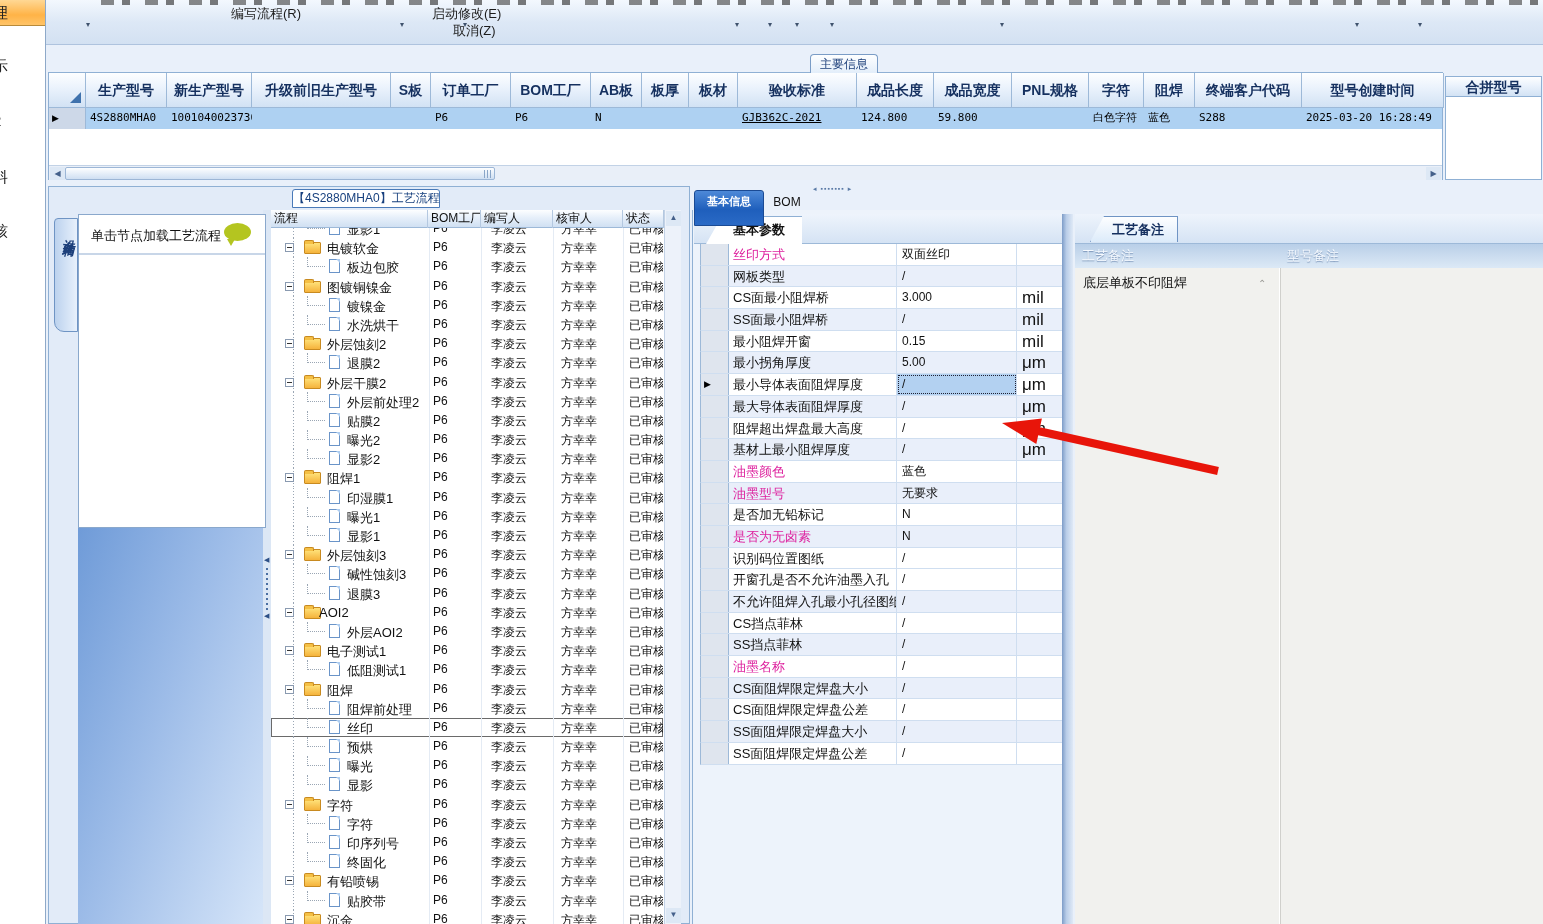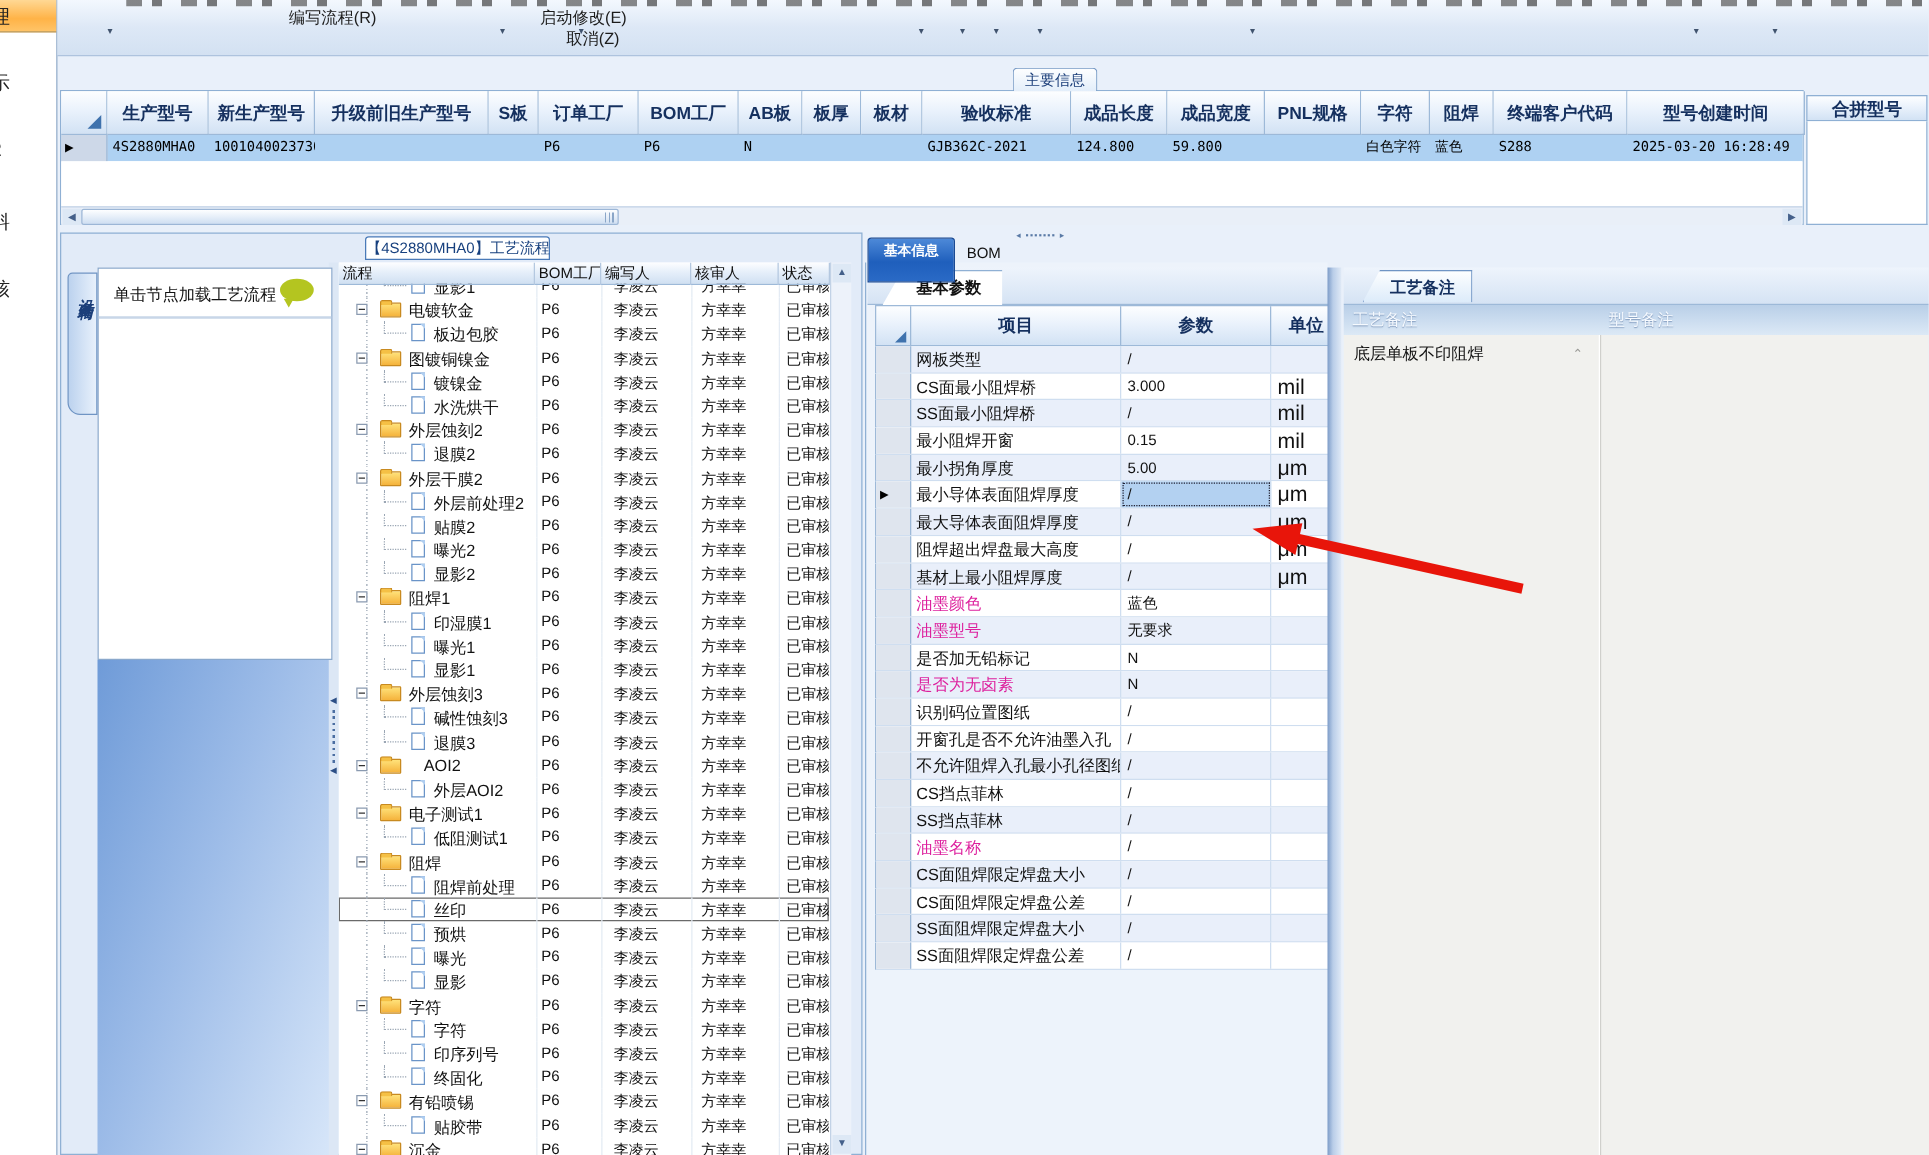--- a/index.html
+++ b/index.html
@@ -248,21 +248,21 @@
     <div class="selcol-row">▶</div>
   <div class="dcell" style="left: 37px; width: 81px;">4S2880MHA0</div>
       <div class="dcell" style="left: 118px; width: 85px;">10010400237305</div>
       <div class="dcell" style="left: 203px; width: 139px;"></div>
       <div class="dcell" style="left: 342px; width: 40px;"></div>
       <div class="dcell" style="left: 382px; width: 80px;">P6</div>
       <div class="dcell" style="left: 462px; width: 80px;">P6</div>
       <div class="dcell" style="left: 542px; width: 51px;">N</div>
       <div class="dcell" style="left: 593px; width: 47px;"></div>
       <div class="dcell" style="left: 640px; width: 49px;"></div>
-      <div class="dcell" style="left: 689px; width: 119px;">GJB362C-2021</div>
+      <div class="dcell" style="left: 689px; width: 119px; text-decoration: underline;">GJB362C-2021</div>
       <div class="dcell" style="left: 808px; width: 77px;">124.800</div>
       <div class="dcell" style="left: 885px; width: 78px;">59.800</div>
       <div class="dcell" style="left: 963px; width: 77px;"></div>
       <div class="dcell" style="left: 1040px; width: 55px;">白色字符</div>
       <div class="dcell" style="left: 1095px; width: 51px;">蓝色</div>
       <div class="dcell" style="left: 1146px; width: 107px;">S288</div>
       <div class="dcell" style="left: 1253px; width: 142px;">2025-03-20 16:28:49</div>
     </div>
   <div class="mt-empty"></div>
   <div class="hscroll">
@@ -584,21 +584,21 @@
         <div class="tcol" style="left: 358px; width: 34px;">已审核</div>
       </div>
       <div class="trow">
         <div class="trunk"></div>
         <div class="colline" style="left: 158px;"></div>
         <div class="colline" style="left: 210px;"></div>
         <div class="colline" style="left: 282px;"></div>
         <div class="colline" style="left: 352px;"></div>
         <div class="expbox"></div>
         <div class="folder" style="left: 33px;"></div>
-        <div class="tlabel" style="left: 68px;">AOI2</div>
+        <div class="tlabel" style="left: 48px;">AOI2</div>
         <div class="tcol" style="left: 162px; width: 48px;">P6</div>
         <div class="tcol" style="left: 220px; width: 58px;">李凌云</div>
         <div class="tcol" style="left: 290px; width: 58px;">方幸幸</div>
         <div class="tcol" style="left: 358px; width: 34px;">已审核</div>
       </div>
       <div class="trow">
         <div class="trunk"></div>
         <div class="colline" style="left: 158px;"></div>
         <div class="colline" style="left: 210px;"></div>
         <div class="colline" style="left: 282px;"></div>
@@ -830,29 +830,27 @@
 </div>
 
 <div class="abs detailbg"></div>
 <div class="abs dockgrip">◂ ▪▪▪▪▪▪▪ ▸</div>
 <div class="abs tab-active">基本信息</div>
 <div class="abs tab-idle">BOM</div>
 <div class="abs subtabbar"></div>
 <div class="abs subtab">基本参数</div>
 
 <div class="abs pgrid">
-  <div class="pghead">
-    <div class="pghcell" style="left:0;width:28px">
-        <div class="tri-corner" style="right:3px;bottom:3px;border-left-width:9px;border-bottom-width:9px"></div>
-      </div>
-    <div class="pghcell" style="left:28px;width:168px">项目</div>
-    <div class="pghcell" style="left:196px;width:120px">参数</div>
-    <div class="pghcell" style="left:316px;width:56px;border-right:none">单位</div>
-  </div>
   <div id="prows">
+      <div class="prow">
+        <div class="psel"></div>
+        <div class="pitem pink">丝印方式</div>
+        <div class="pval">双面丝印</div>
+        <div class="punit"></div>
+      </div>
       <div class="prow alt">
         <div class="psel"></div>
         <div class="pitem">网板类型</div>
         <div class="pval">/</div>
         <div class="punit"></div>
       </div>
       <div class="prow">
         <div class="psel"></div>
         <div class="pitem">CS面最小阻焊桥</div>
         <div class="pval">3.000</div>

